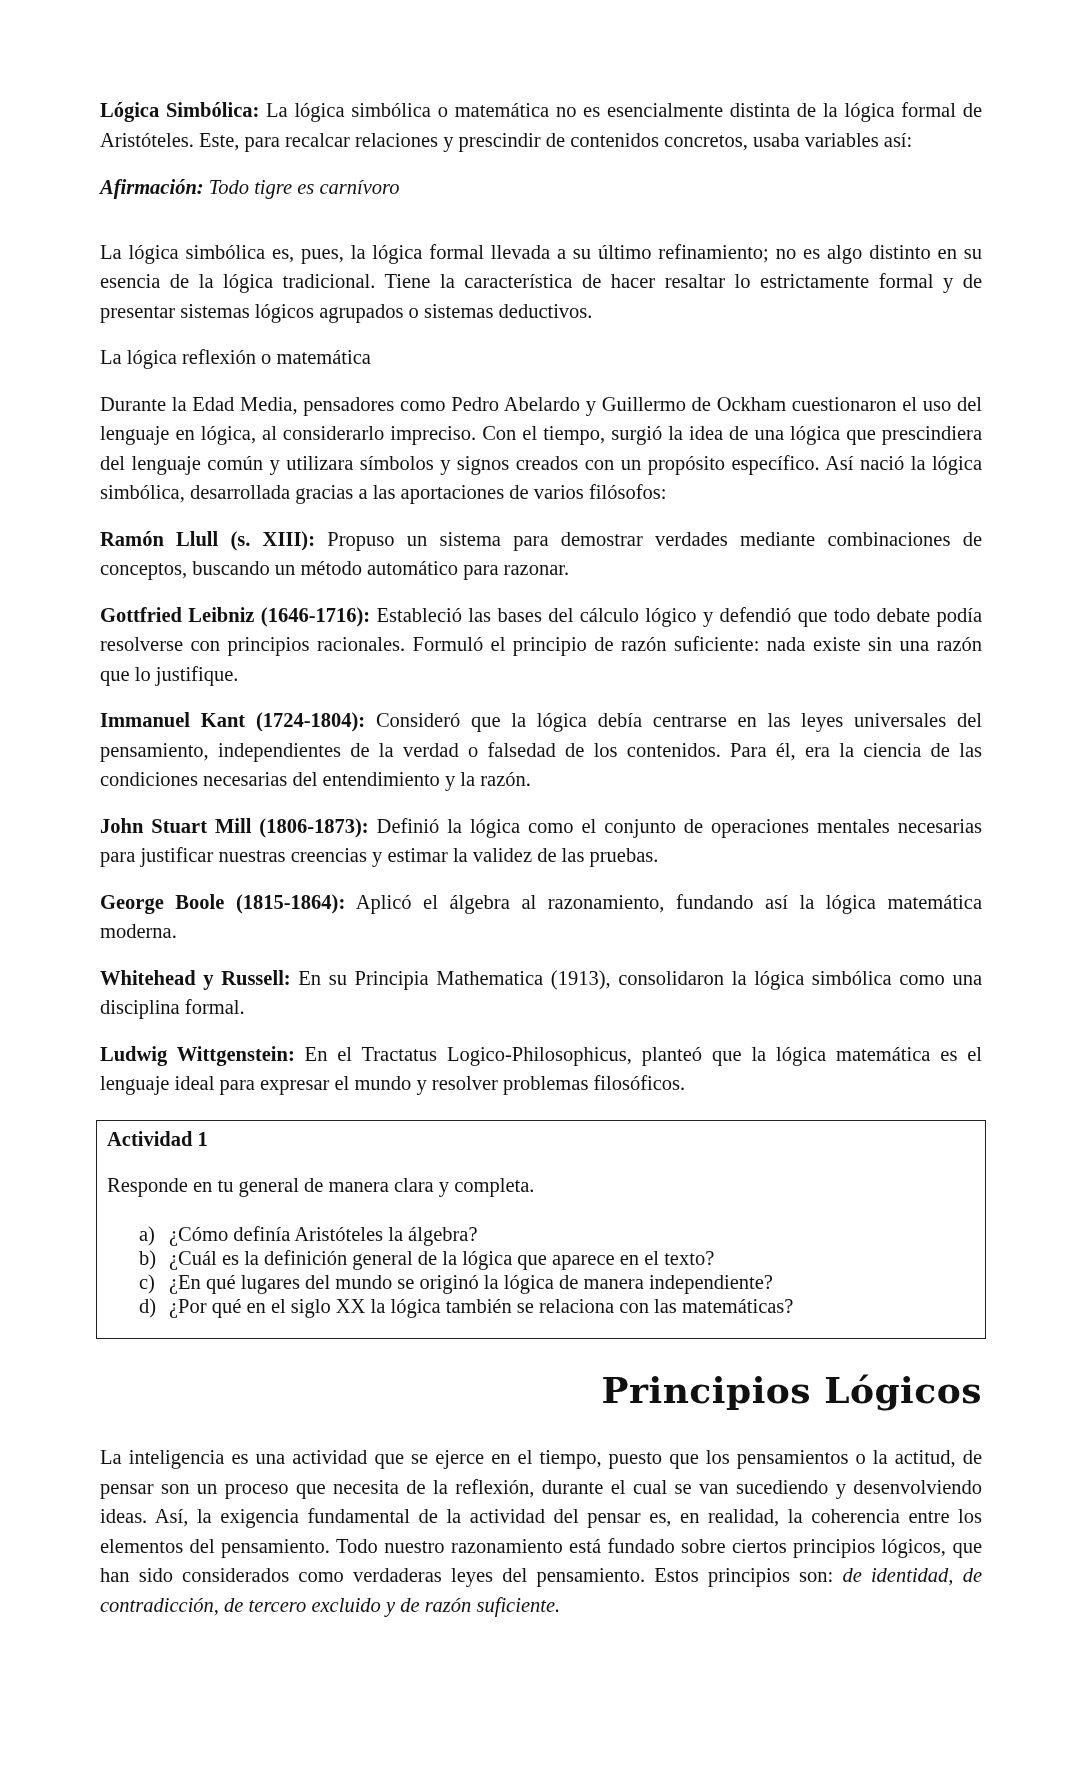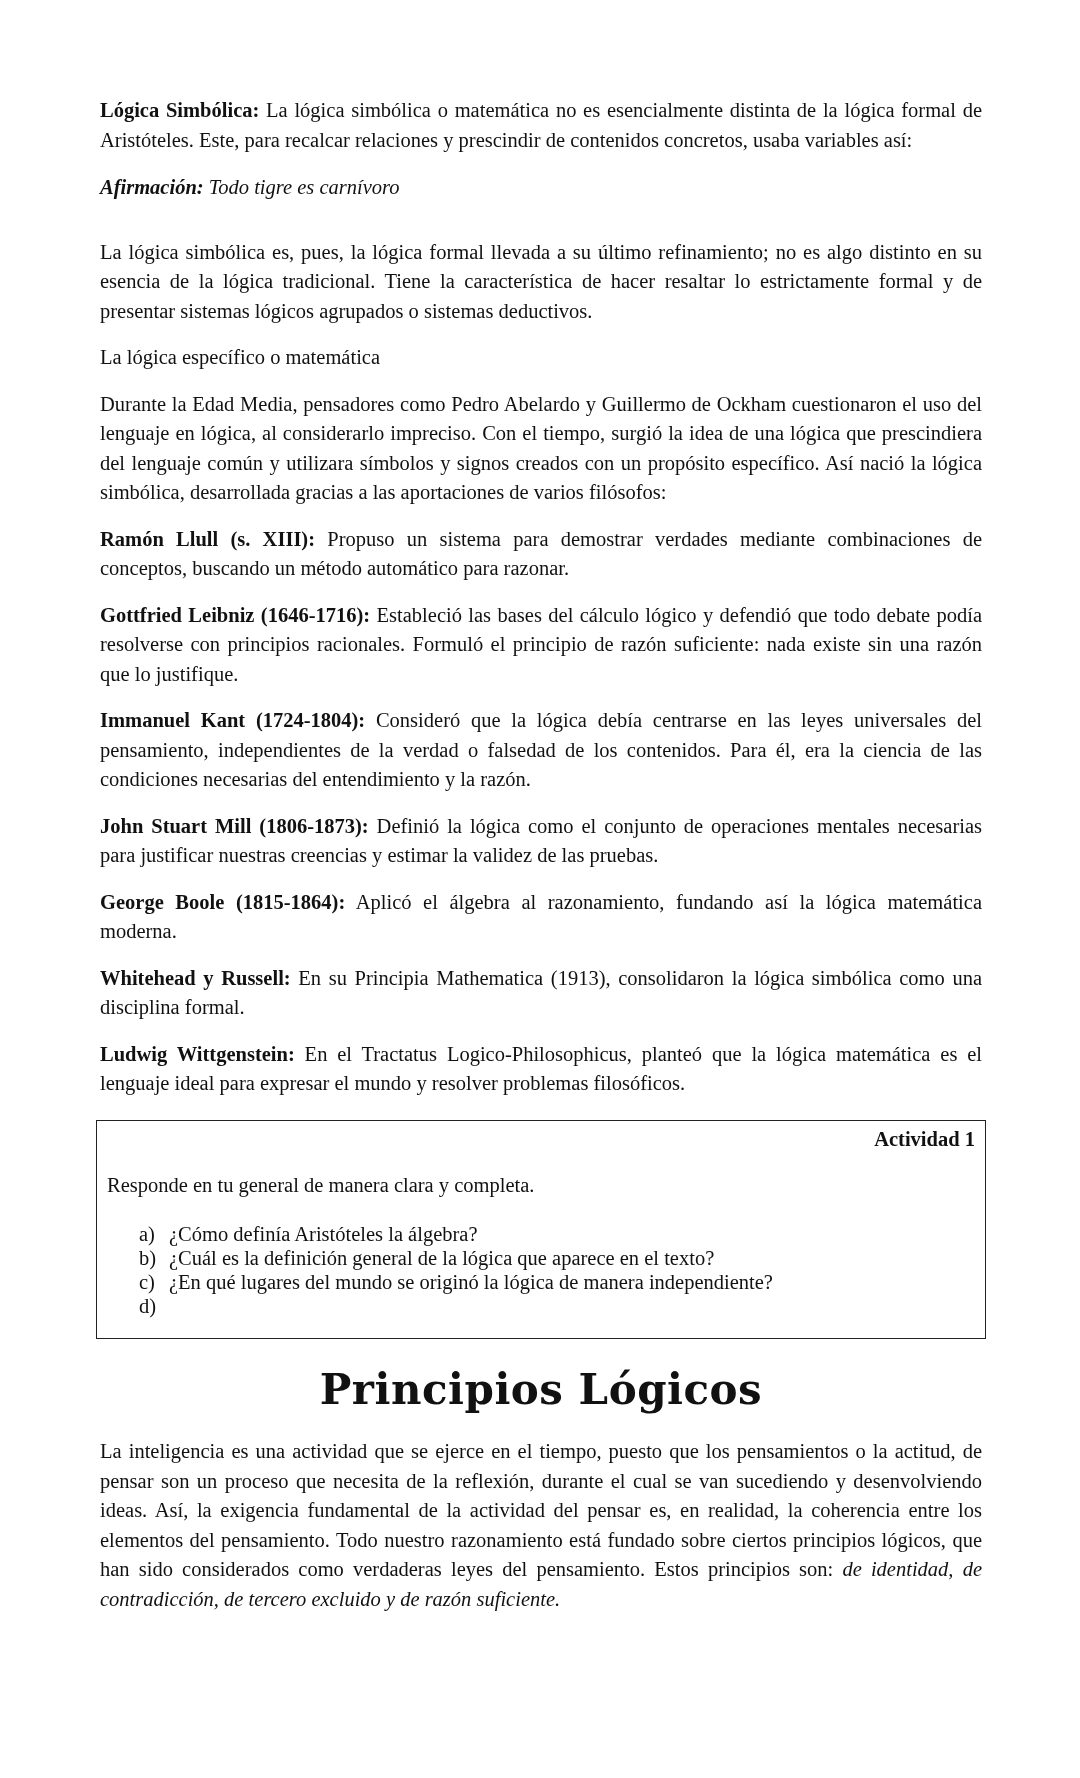--- a/index.html
+++ b/index.html
@@ -5,43 +5,43 @@
   html, body { margin: 0; padding: 0; background: #ffffff; }
   body { width: 1080px; height: 1778px; position: relative; overflow: hidden; color: #111; }
   .page { position: absolute; left: 100px; top: 96px; width: 882px; font-family: "Liberation Serif", serif; font-size: 20.5px; line-height: 29.5px; }
   p { margin: 0; text-align: justify; font-family: Liberation Serif, serif; }
   .b { font-weight: bold; }
   .center { text-align: left; font-style: italic; }
   .center .b { font-style: italic; }
   .gap { height: 17px; }
   .gap-l { height: 18px; }
   .box { border: 1.5px solid #222; margin: 4px -4px 0 -4px; padding: 4px 10px 20px 10px; }
-  .box-title { text-align: right; font-weight: bold; line-height: 28px; }
+  .box-title { text-align: left; font-weight: bold; line-height: 28px; }
   .box-intro { margin-top: 18px; }
   ol { list-style: none; margin: 22px 0 0 0; padding: 0 0 0 32px; line-height: 24px; }
   ol li { display: flex; }
   ol li .lt { width: 30px; flex: none; }
-  .heading { text-align: center; font-family: "DejaVu Serif", serif; font-weight: bold; font-size: 42px; line-height: 50px; margin: 26px 0 22px 0; letter-spacing: 0.5px; }
+  .heading { text-align: right; font-family: "DejaVu Serif", serif; font-weight: bold; font-size: 36px; line-height: 50px; margin: 26px 0 28px 0; letter-spacing: 0.5px; }
   .it { font-style: italic; }
 </style>
 </head>
 <body>
 
 <div class="page">
 
   <p><span class="b">Lógica Simbólica:</span><span> La lógica simbólica o matemática no es esencialmente distinta de la lógica formal de Aristóteles. Este, para recalcar relaciones y prescindir de contenidos concretos, usaba variables así:</span></p>
 
   <div class="gap-l"></div>
   <p class="center"><span class="b">Afirmación:</span><span> Todo tigre es carnívoro</span></p>
   <div class="gap-l"></div>
   <div class="gap"></div>
 
   <p>La lógica simbólica es, pues, la lógica formal llevada a su último refinamiento; no es algo distinto en su esencia de la lógica tradicional. Tiene la característica de hacer resaltar lo estrictamente formal y de presentar sistemas lógicos agrupados o sistemas deductivos.</p>
   <div class="gap"></div>
-  <p>La lógica específico o matemática</p>
+  <p>La lógica reflexión o matemática</p>
   <div class="gap"></div>
   <p>Durante la Edad Media, pensadores como Pedro Abelardo y Guillermo de Ockham cuestionaron el uso del lenguaje en lógica, al considerarlo impreciso. Con el tiempo, surgió la idea de una lógica que prescindiera del lenguaje común y utilizara símbolos y signos creados con un propósito específico. Así nació la lógica simbólica, desarrollada gracias a las aportaciones de varios filósofos:</p>
 
   <div class="gap"></div>
   <p><span class="b">Ramón Llull (s. XIII):</span><span> Propuso un sistema para demostrar verdades mediante combinaciones de conceptos, buscando un método automático para razonar.</span></p>
   <div class="gap"></div>
   <p><span class="b">Gottfried Leibniz (1646-1716):</span><span> Estableció las bases del cálculo lógico y defendió que todo debate podía resolverse con principios racionales. Formuló el principio de razón suficiente: nada existe sin una razón que lo justifique.</span></p>
   <div class="gap"></div>
   <p><span class="b">Immanuel Kant (1724-1804):</span><span> Consideró que la lógica debía centrarse en las leyes universales del pensamiento, independientes de la verdad o falsedad de los contenidos. Para él, era la ciencia de las condiciones necesarias del entendimiento y la razón.</span></p>
   <div class="gap"></div>
@@ -65,20 +65,21 @@
       <li>
           <span class="lt">b)</span>
           <span>¿Cuál es la definición general de la lógica que aparece en el texto?</span>
         </li>
       <li>
           <span class="lt">c)</span>
           <span>¿En qué lugares del mundo se originó la lógica de manera independiente?</span>
         </li>
       <li>
           <span class="lt">d)</span>
+          <span>¿Por qué en el siglo XX la lógica también se relaciona con las matemáticas?</span>
         </li>
     </ol>
   </div>
 
   <div class="heading">Principios Lógicos</div>
 
   <p><span>La inteligencia es una actividad que se ejerce en el tiempo, puesto que los pensamientos o la actitud, de pensar son un proceso que necesita de la reflexión, durante el cual se van sucediendo y desenvolviendo ideas. Así, la exigencia fundamental de la actividad del pensar es, en realidad, la coherencia entre los elementos del pensamiento. Todo nuestro razonamiento está fundado sobre ciertos principios lógicos, que han sido considerados como verdaderas leyes del pensamiento. Estos principios son: </span><span class="it">de identidad, de contradicción, de tercero excluido y de razón suficiente.</span></p>
 </div>
 
 </body></html>

